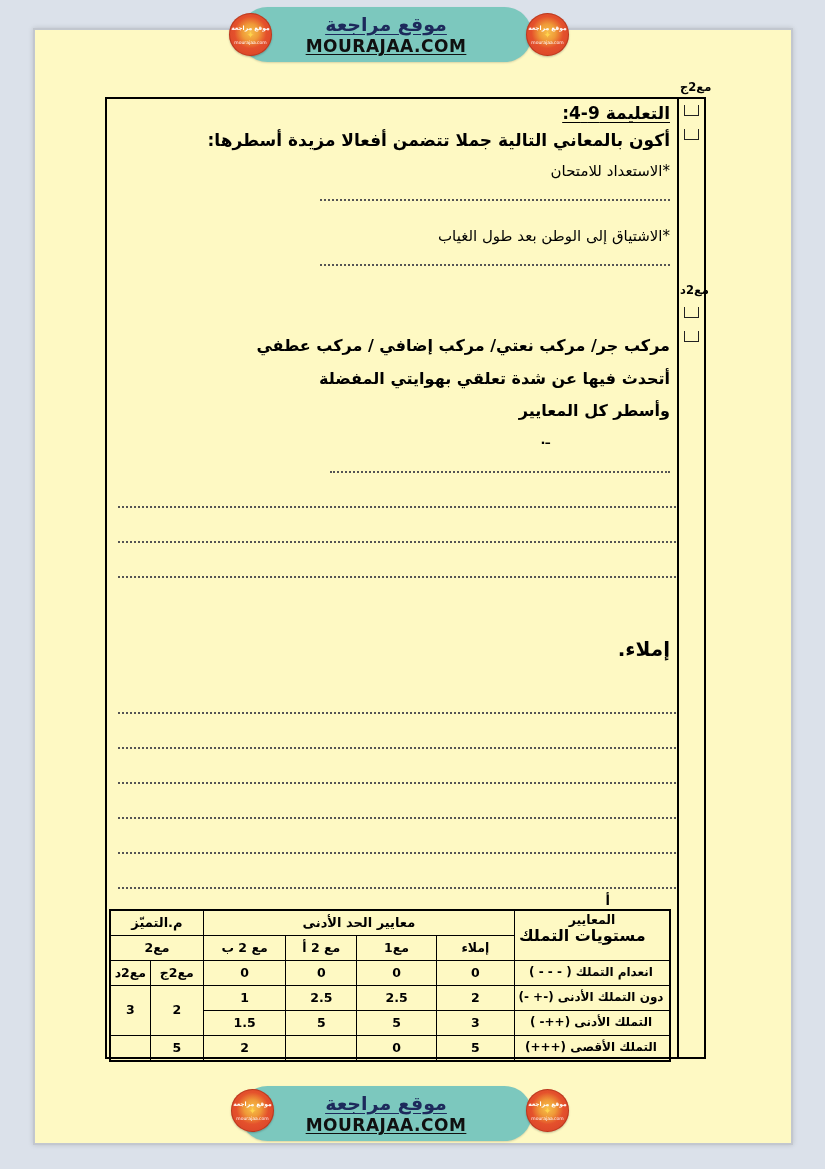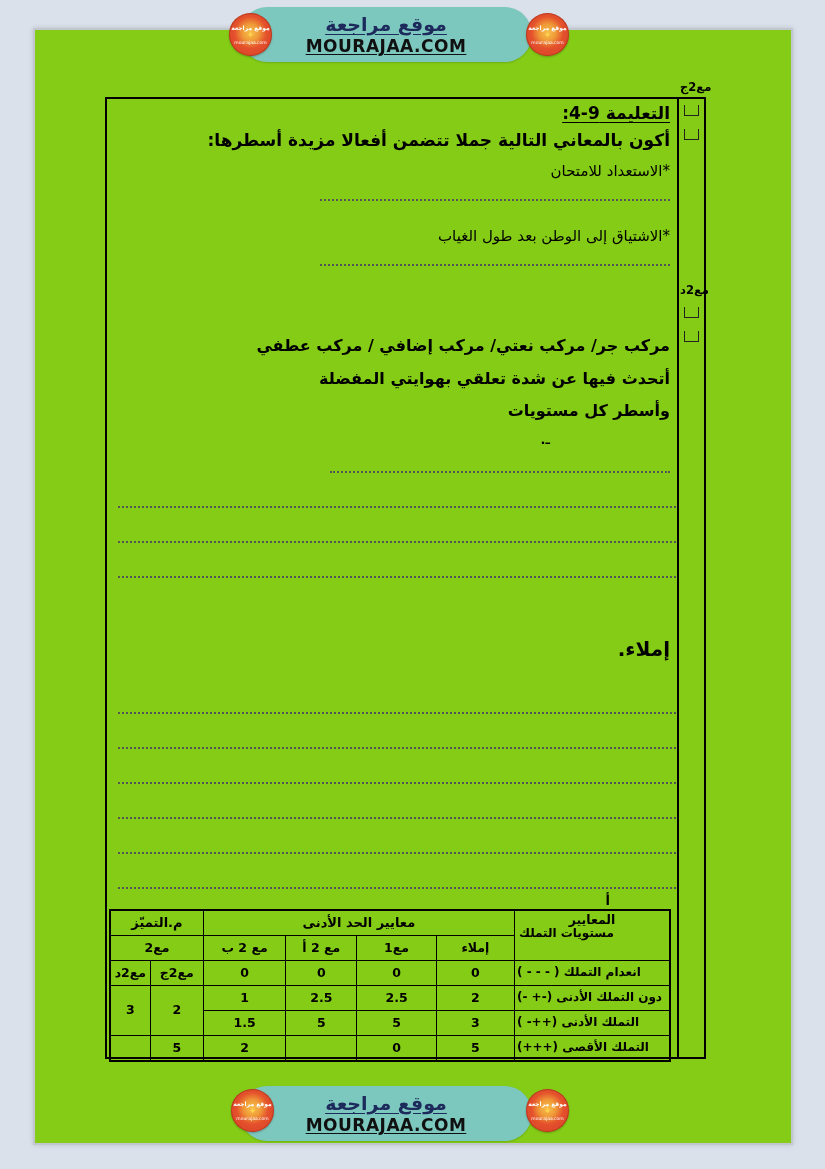--- a/index.html
+++ b/index.html
@@ -29,21 +29,21 @@
   }
   .badge .b1{font-size:6px;font-weight:bold;line-height:7px;direction:rtl;}
   .badge .bstar{font-size:9px;line-height:9px;color:#ffd34d;}
   .badge .b2{font-size:4.5px;line-height:6px;}
   .badge.tl{left:229px;top:13px;} .badge.tr{left:526px;top:13px;}
   .badge.bl{left:231px;top:1089px;} .badge.br{left:526px;top:1089px;}
 
   
   .sheet{
     position:absolute;left:33px;top:28px;width:756px;height:1113px;
-    background:#84cc16;border:2px solid #c2c7cf;box-shadow:0 0 5px rgba(0,0,0,.15);
+    background:#fef9c3;border:2px solid #c2c7cf;box-shadow:0 0 5px rgba(0,0,0,.15);
     z-index:1;
   }
   
   .main-box{position:absolute;left:70px;top:67px;width:597px;height:958px;
     border:2px solid #000;}
   .divider{position:absolute;top:0;bottom:0;left:570px;width:0;border-left:2px solid #000;}
   .content{position:absolute;top:0;right:24px;left:0;height:100%;direction:rtl;}
   .abs{position:absolute;white-space:nowrap;}
   .h-task{font-size:17px;font-weight:bold;text-decoration:underline;text-underline-offset:3px;}
   .b-line{font-size:16px;font-weight:bold;margin-left:32px;}
@@ -55,24 +55,24 @@
 
   
   .m-label{position:absolute;font-size:11.5px;font-weight:bold;direction:rtl;z-index:2;}
   .cbox{position:absolute;width:13px;height:10px;border:1.6px solid #222;border-top:none;}
 
   
   table.rubric{position:absolute;top:810px;left:2px;width:562px;border-collapse:collapse;
     direction:rtl;border:2.5px solid #000;table-layout:fixed;}
   .rubric td{border:1.5px solid #000;font-size:12.5px;font-weight:bold;
     text-align:center;padding:1px 2px;height:22px;line-height:1.15;}
-  .rubric td.lbl{text-align:left;padding-right:4px;font-size:12px;white-space:nowrap;overflow:hidden;}
+  .rubric td.lbl{text-align:center;padding-right:4px;font-size:12px;white-space:nowrap;overflow:hidden;}
   .rubric .corner{vertical-align:top;}
   .rubric .corner .c-top{text-align:center;padding-top:1px;}
-  .rubric .corner .c-bottom{text-align:left;padding-left:2px;font-size:12px;}
+  .rubric .corner .c-bottom{text-align:left;padding-left:2px;font-size:16px;}
   .rubric .group{font-size:13px;}
 </style>
 </head>
 <body>
 
 <div class="banner top">
   <span class="ar">موقع مراجعة</span>
   <span class="en">MOURAJAA.COM</span>
 </div>
 <div class="badge tl">
@@ -103,21 +103,21 @@
 
       <div class="abs h-task" style="top:4px;right:10px;">التعليمة 9-4:</div>
       <div class="abs b-line" style="top:31px;right:10px;font-size:17px;">أكون بالمعاني التالية جملا تتضمن أفعالا مزيدة أسطرها:</div>
       <div class="abs n-line" style="top:63px;right:10px;">*الاستعداد للامتحان</div>
       <div class="dots" style="top:100px;right:10px;width:350px;"></div>
       <div class="abs n-line" style="top:128px;right:10px;">*الاشتياق إلى الوطن بعد طول الغياب</div>
       <div class="dots" style="top:165px;right:10px;width:350px;"></div>
 
       <div class="abs b-line" style="top:270px;right:10px;">أتحدث فيها عن شدة تعلقي بهوايتي المفضلة</div>
       <div class="abs b-line" style="top:237px;right:10px;">مركب جر/ مركب نعتي/ مركب إضافي / مركب عطفي</div>
-      <div class="abs b-line" style="top:302px;right:10px;">وأسطر كل مستويات</div>
+      <div class="abs b-line" style="top:302px;right:10px;">وأسطر كل المعايير</div>
       <div class="abs dash-mark" style="top:333px;right:130px;">ـ.</div>
 
       <div class="dots" style="top:372px;right:10px;width:340px;"></div>
       <div class="dots" style="top:407px;right:4px;width:558px;"></div>
       <div class="dots" style="top:442px;right:4px;width:558px;"></div>
       <div class="dots" style="top:477px;right:4px;width:558px;"></div>
 
       <div class="abs imla" style="top:538px;right:10px;">إملاء.</div>
 
       <div class="dots" style="top:613px;right:4px;width:558px;"></div>

